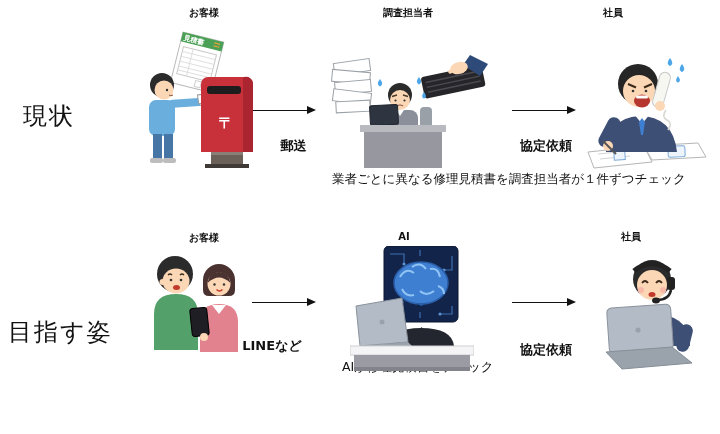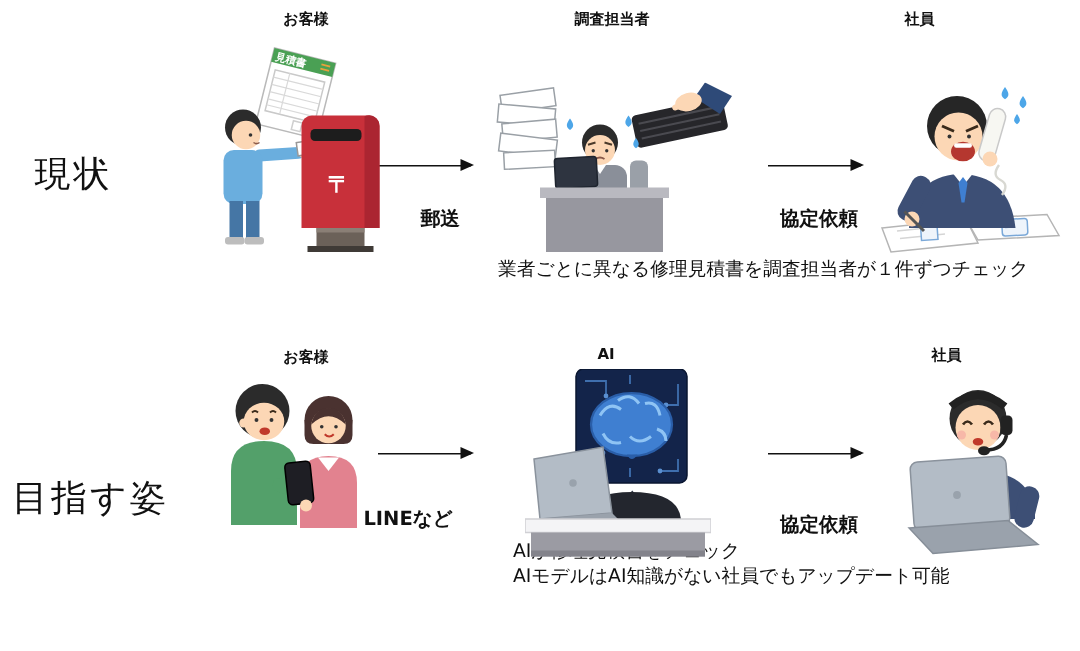--- a/index.html
+++ b/index.html
@@ -38,21 +38,20 @@
   <div class="arrow" style="left:252px;top:302px;width:62px;"></div>
   <div class="alabel" style="left:272px;top:337px;">LINEなど</div>
   <div class="arrow" style="left:512px;top:302px;width:62px;"></div>
   <div class="alabel" style="left:546px;top:341px;">協定依頼</div>
 
   <div class="notes" style="left:332px;top:170px;">
     <div>業者ごとに異なる修理見積書を調査担当者が１件ずつチェック</div>
   </div>
   <div class="notes" style="left:342px;top:358px;">
     <div>AIが修理見積書をチェック</div>
-    <div>AIモデルはAI知識がない社員でもアップデート可能</div>
   </div>
 
   <div class="abs" style="left:143px;top:28px;">
     <svg width="115" height="140" viewBox="0 0 115 140">
 
       <g transform="translate(40,4) rotate(14)">
         <rect x="0" y="0" width="42" height="52" fill="#fff" stroke="#b9b9b9"></rect>
         <rect x="0" y="0" width="42" height="9.5" fill="#4aa054"></rect>
         <text x="2" y="7.5" font-size="7" font-weight="bold" fill="#fff">見積書</text>
         <path d="M33 3 h6 M33 6 h6" stroke="#e8a13c" stroke-width="1.2" fill="none"></path>

